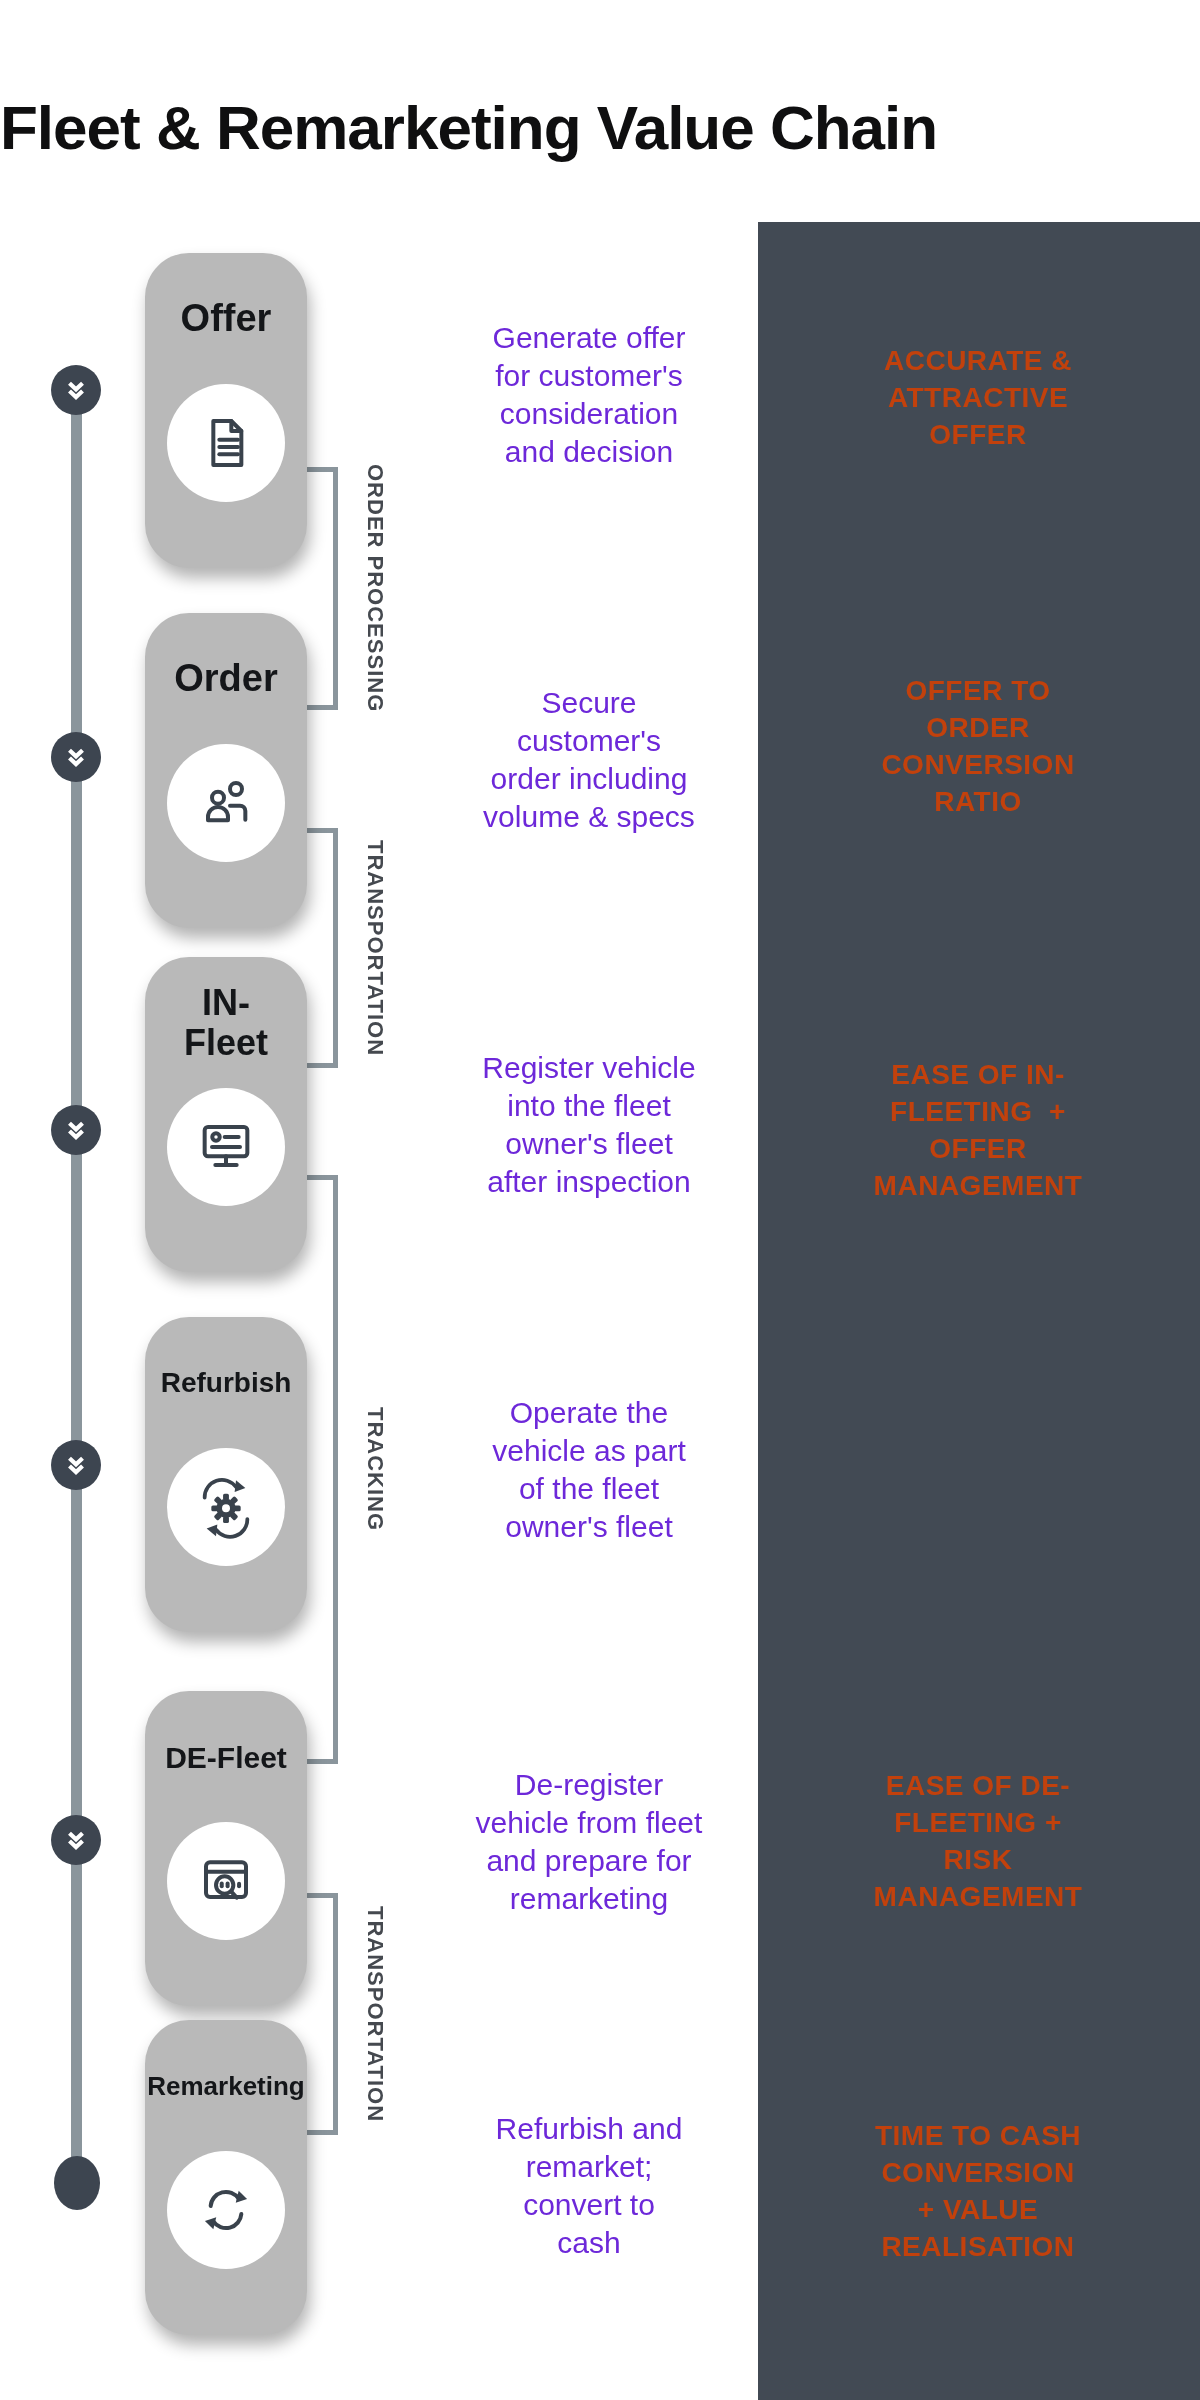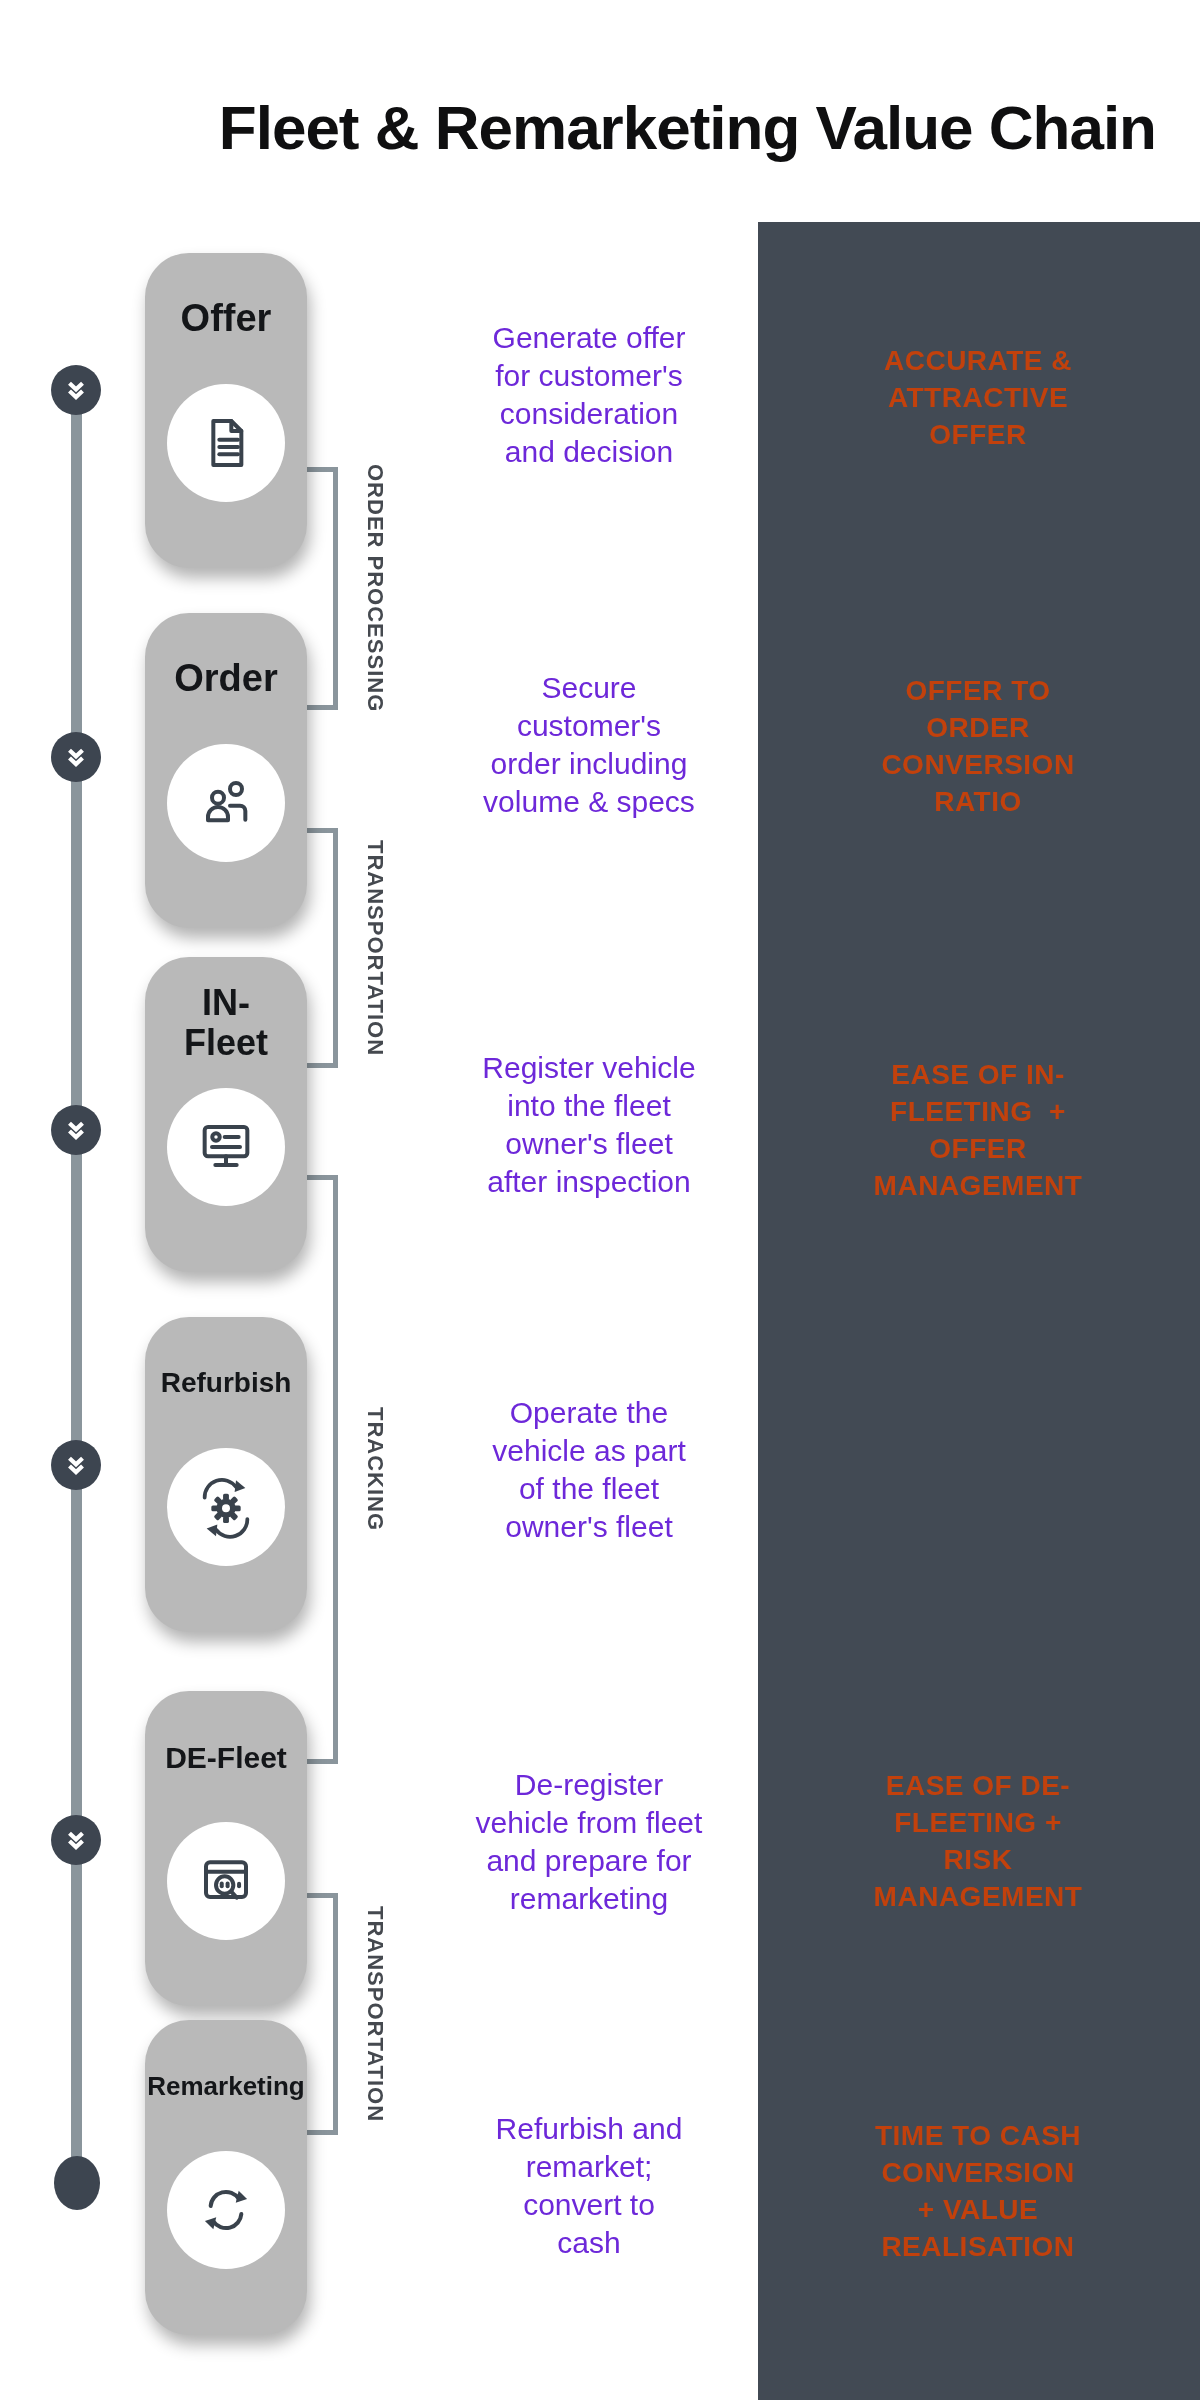--- a/index.html
+++ b/index.html
@@ -1,38 +1,38 @@
 <!DOCTYPE html>
 <html><head>
 <meta charset="utf-8">
 <style>
   html,body{margin:0;padding:0;background:#fff;}
   #canvas{position:relative;width:1200px;height:2400px;background:#ffffff;overflow:hidden;
           font-family:"Liberation Sans",sans-serif;}
-  .title{position:absolute;left:0;top:92px;width:1156px;text-align:right;
+  .title{position:absolute;left:0;top:92px;width:1156px;text-align:left;
          font-size:62px;font-weight:bold;color:#0f0f10;letter-spacing:-1px;}
   .panel{position:absolute;left:758px;top:222px;width:442px;height:2178px;background:#424a54;}
   .tline{position:absolute;left:71px;top:388px;width:11px;height:1795px;background:#8a959c;}
   .marker{position:absolute;left:51px;width:50px;height:50px;border-radius:50%;background:#3d4550;
           display:flex;align-items:center;justify-content:center;}
   .m1{top:365px}.m2{top:732px}.m3{top:1105px}.m4{top:1440px}.m5{top:1815px}
   .enddot{position:absolute;left:54px;top:2156px;width:46px;height:54px;border-radius:50%;background:#3d4550;}
   .card{position:absolute;left:145px;width:162px;height:315px;border-radius:44px;background:#b9b9b9;
         box-shadow:3px 10px 16px rgba(0,0,0,.30);}
   .c1{top:253px}.c2{top:613px}.c3{top:957px}.c4{top:1317px}.c5{top:1691px}.c6{top:2020px}
   .card-title{position:absolute;left:0;top:20px;width:100%;height:92px;display:flex;align-items:center;
         justify-content:center;text-align:center;font-weight:bold;color:#141619;
         white-space:pre-line;line-height:1.1;}
   .t1,.t2{font-size:38px}.t3{font-size:36px}.t4{font-size:28px}.t5{font-size:30px}.t6{font-size:26px}
   .icon-circle{position:absolute;left:22px;top:131px;width:118px;height:118px;border-radius:50%;
         background:#ffffff;display:flex;align-items:center;justify-content:center;}
   .desc{position:absolute;left:420px;width:338px;height:220px;display:flex;align-items:center;
         justify-content:center;text-align:center;color:#6d28d9;font-size:30px;line-height:38px;
         white-space:pre-line;}
-  .d1{top:285px}.d2{top:635px}.d3{top:1015px}.d4{top:1360px}.d5{top:1732px}.d6{top:2076px}
+  .d1{top:285px}.d2{top:650px}.d3{top:1015px}.d4{top:1360px}.d5{top:1732px}.d6{top:2076px}
   .kpi{position:absolute;left:760px;width:436px;height:220px;display:flex;align-items:center;
         justify-content:center;text-align:center;color:#c2410c;font-weight:bold;font-size:28px;
         line-height:37px;white-space:pre-wrap;letter-spacing:.5px;}
   .k1{top:287px}.k2{top:636px}.k3{top:1020px}.k4{top:1365px}.k5{top:1731px}.k6{top:2081px}
   .bracket{position:absolute;left:306px;width:32px;box-sizing:border-box;
         border-top:5px solid #8a959c;border-right:5px solid #8a959c;border-bottom:5px solid #8a959c;}
   .b1{top:467px;height:243px}.b2{top:828px;height:240px}.b3{top:1175px;height:589px}.b4{top:1893px;height:242px}
   .vlabel{position:absolute;left:349px;width:52px;display:flex;align-items:center;justify-content:center;
         writing-mode:vertical-rl;font-weight:bold;font-size:22px;letter-spacing:1px;color:#45494f;
         white-space:nowrap;}

